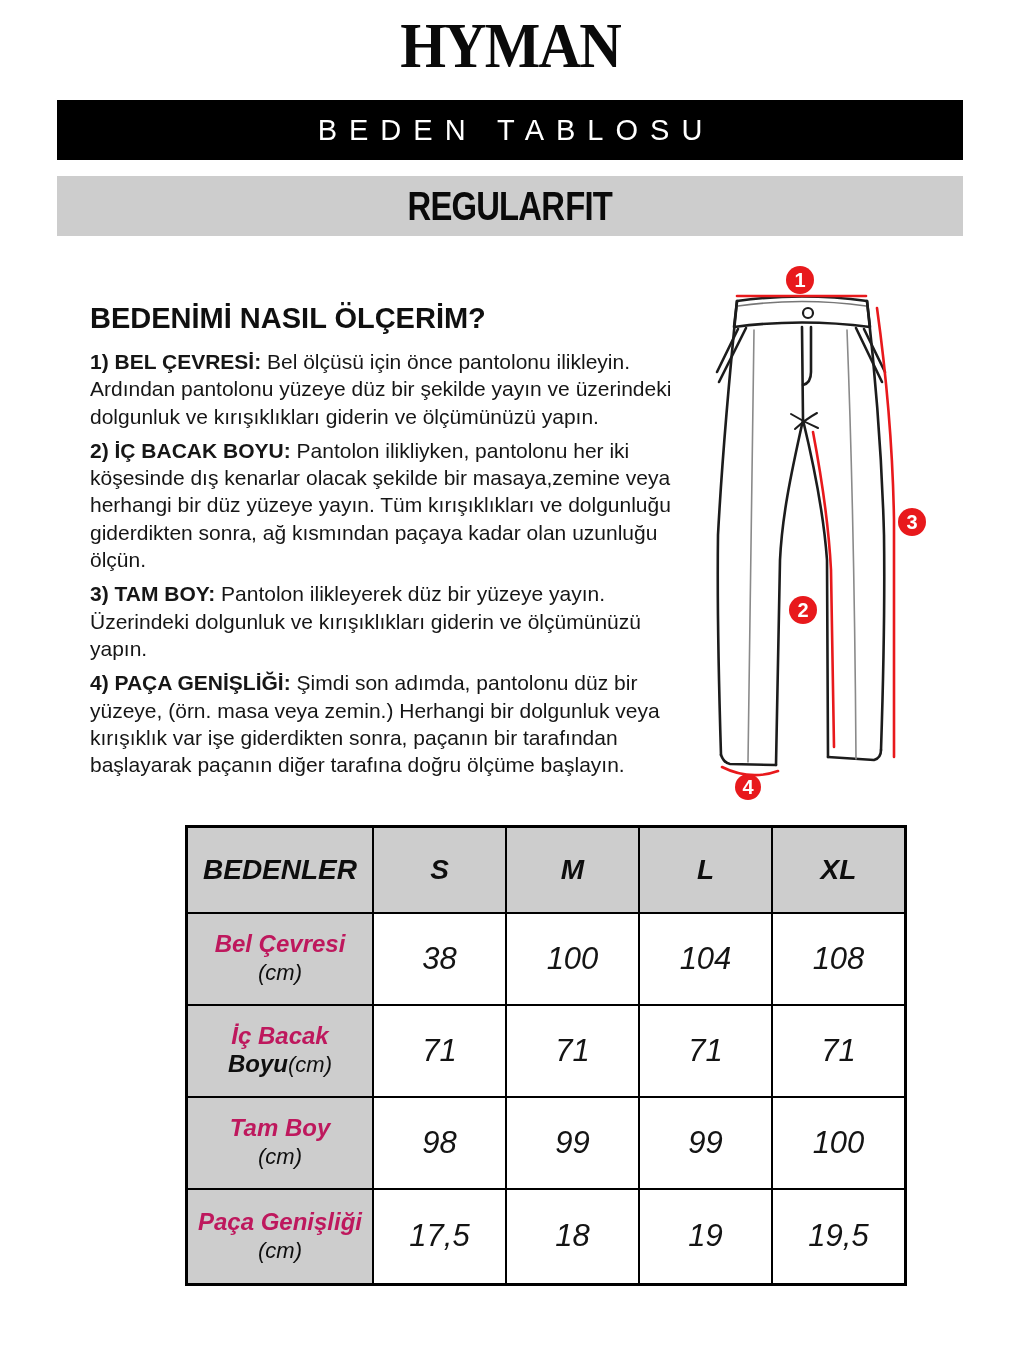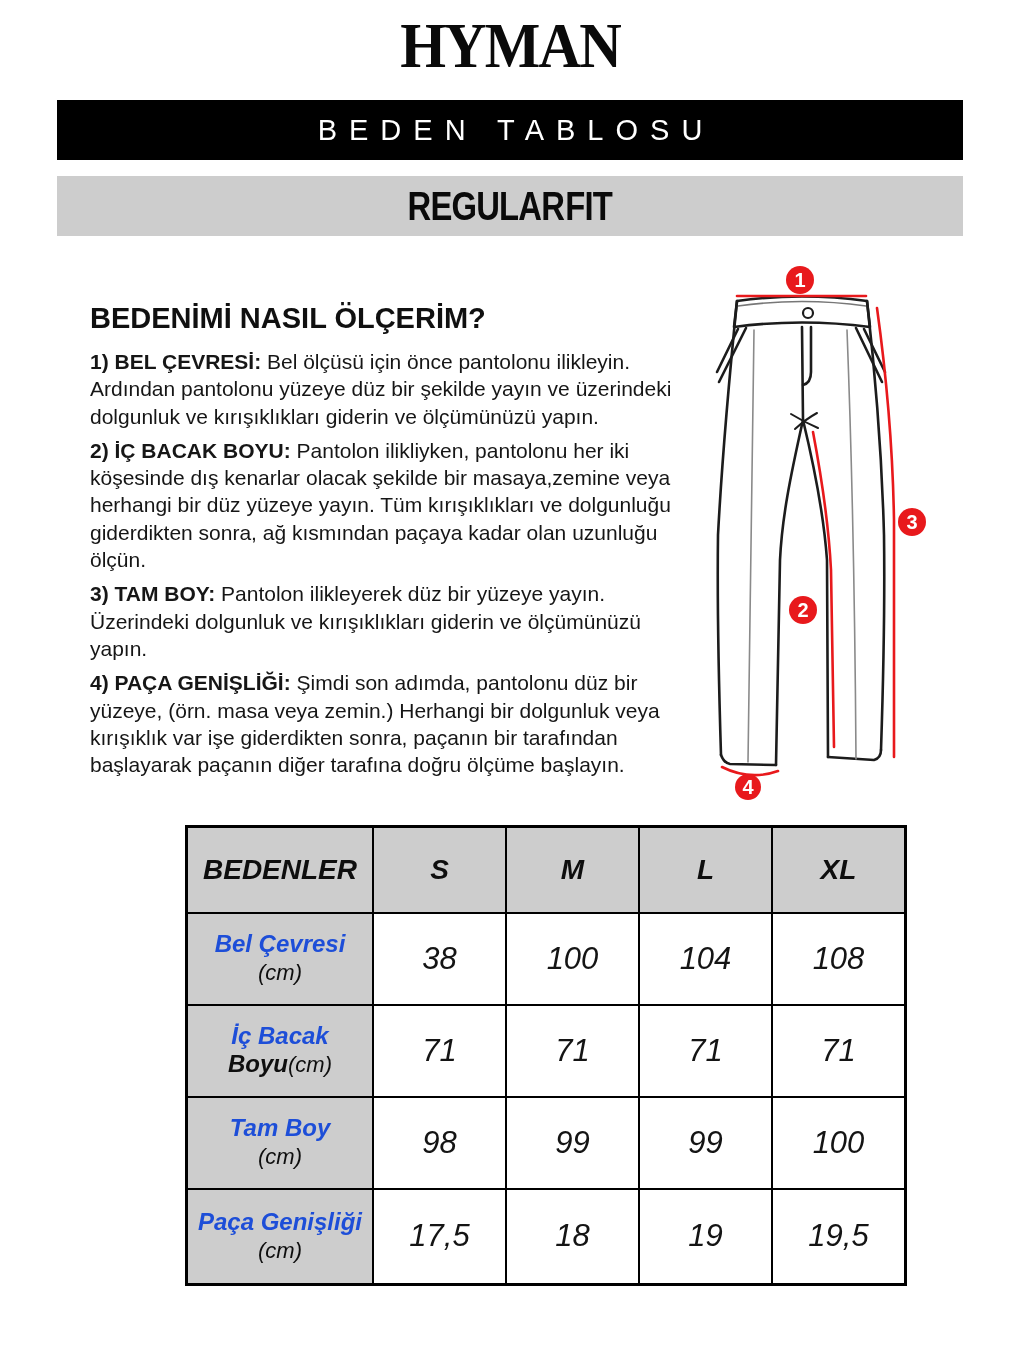--- a/index.html
+++ b/index.html
@@ -44,21 +44,21 @@
     border:2.5px solid #000;text-align:center;vertical-align:middle;padding:0 6px;
   }
   table.size-table{border:3px solid #000;font-style:italic;}
   .col-label{width:172px;}
   .col-size{width:119px;}
   tr.head-row{height:86px;}
   tr.data-row{height:92px;}
   tr.data-row.last{height:96px;}
   th.size-head{background:#cdcdcd;font-size:28px;font-weight:bold;color:#0e0e0e;}
   th.row-label{background:#cdcdcd;font-weight:normal;}
-  .lbl-line1{display:block;font-weight:bold;font-size:24px;line-height:1.15;color:#1d4ed8;}
+  .lbl-line1{display:block;font-weight:bold;font-size:24px;line-height:1.15;color:#be185d;}
   .lbl-line2{display:block;font-weight:normal;font-size:22px;line-height:1.2;color:#0e0e0e;}
   .lbl-line2 b{font-weight:bold;font-size:24px;}
   td.val{background:#fff;font-size:31px;font-weight:400;color:#141414;}
 </style>
 </head>
 <body>
 
 <div class="page">
 
   <div class="logo">HYMAN</div>

